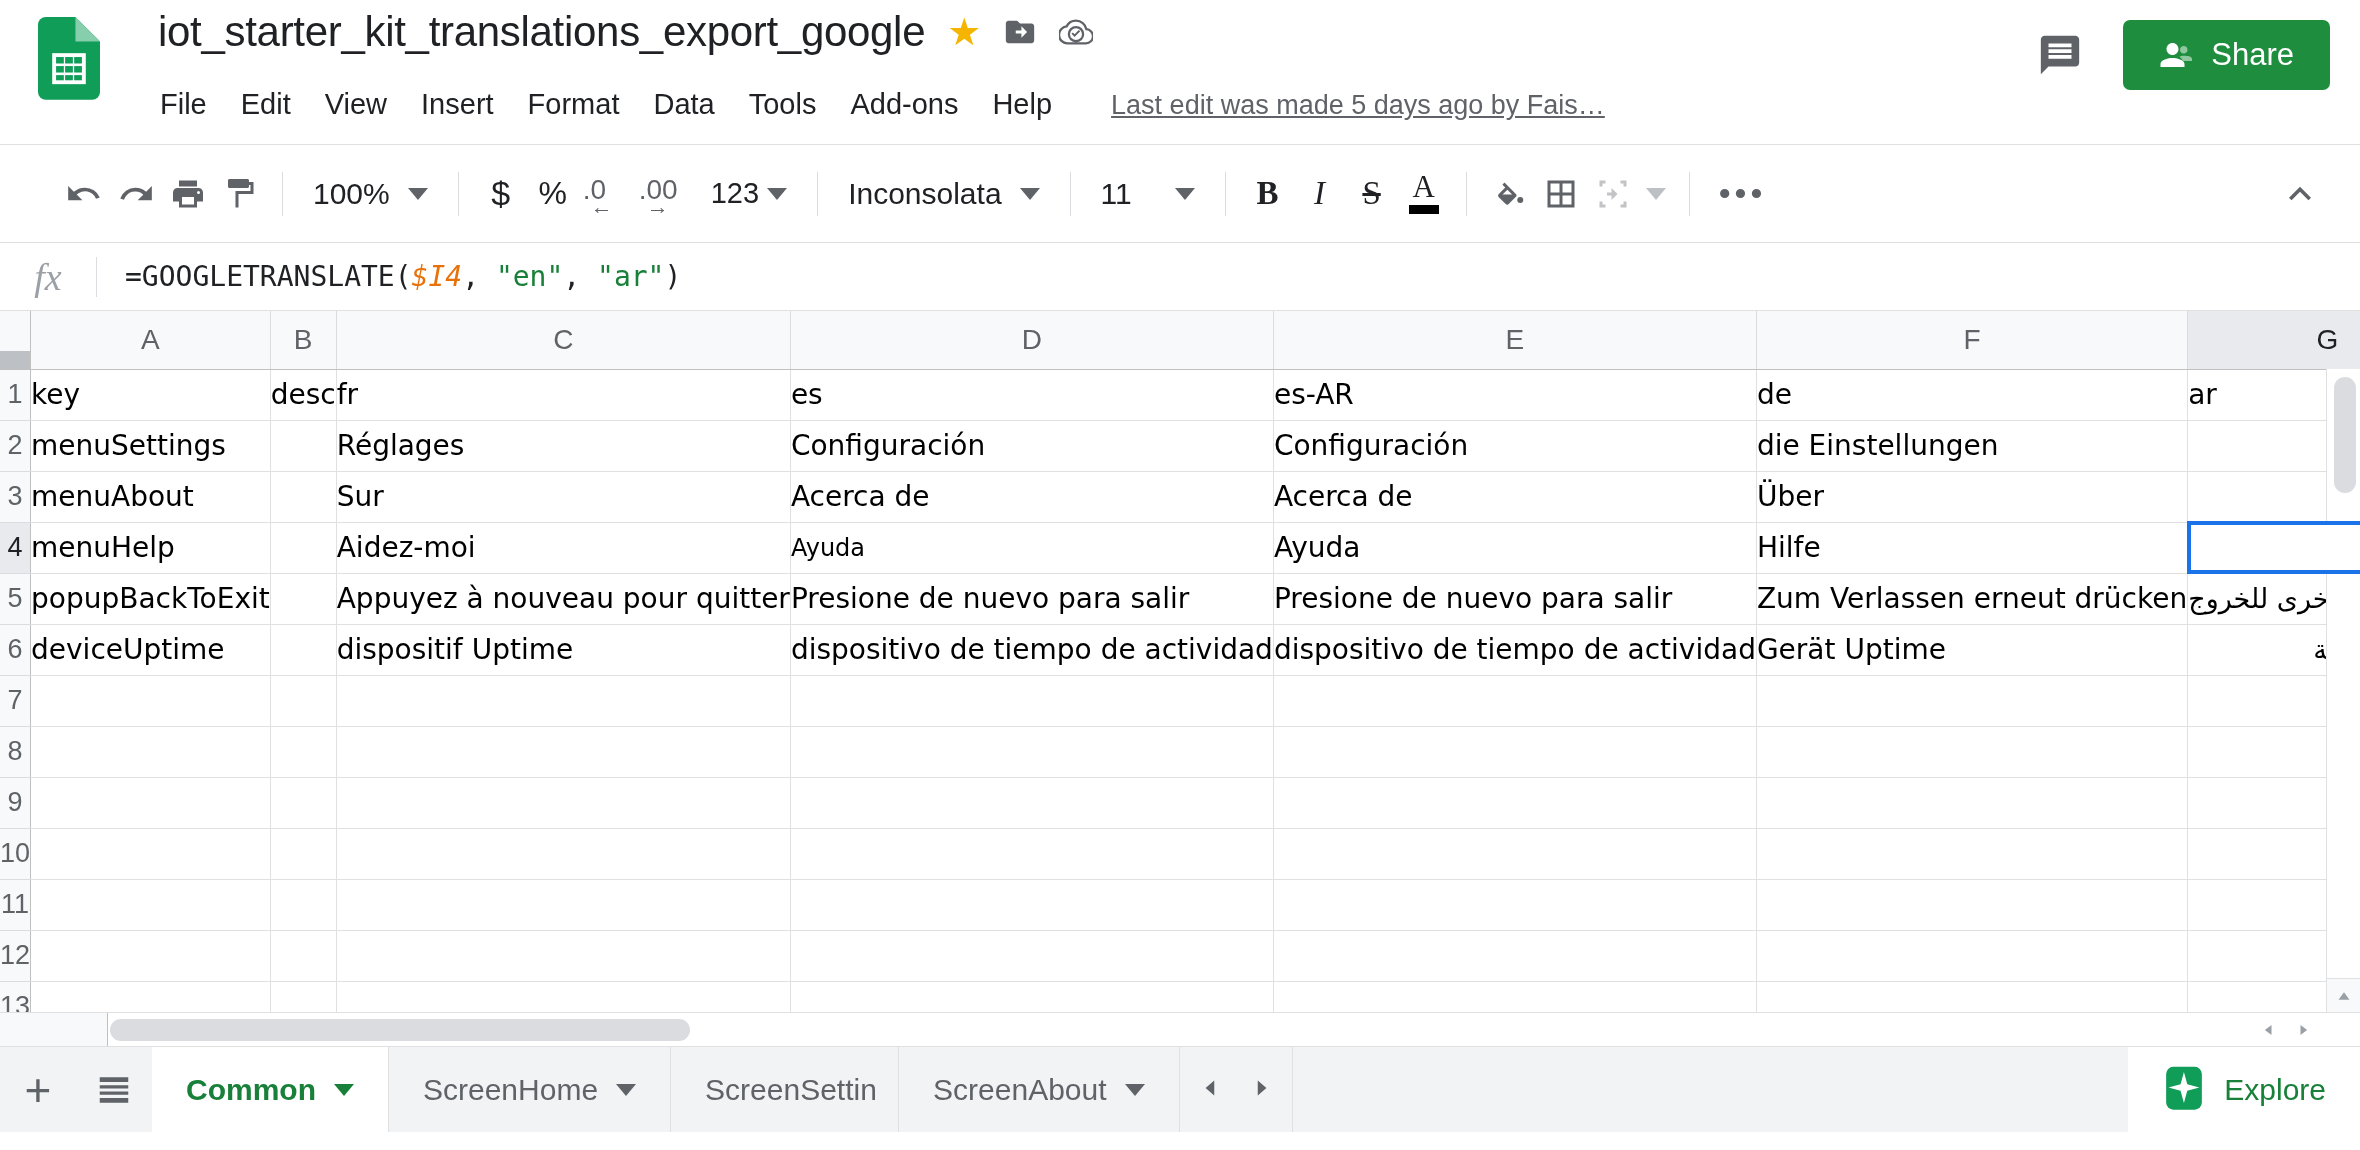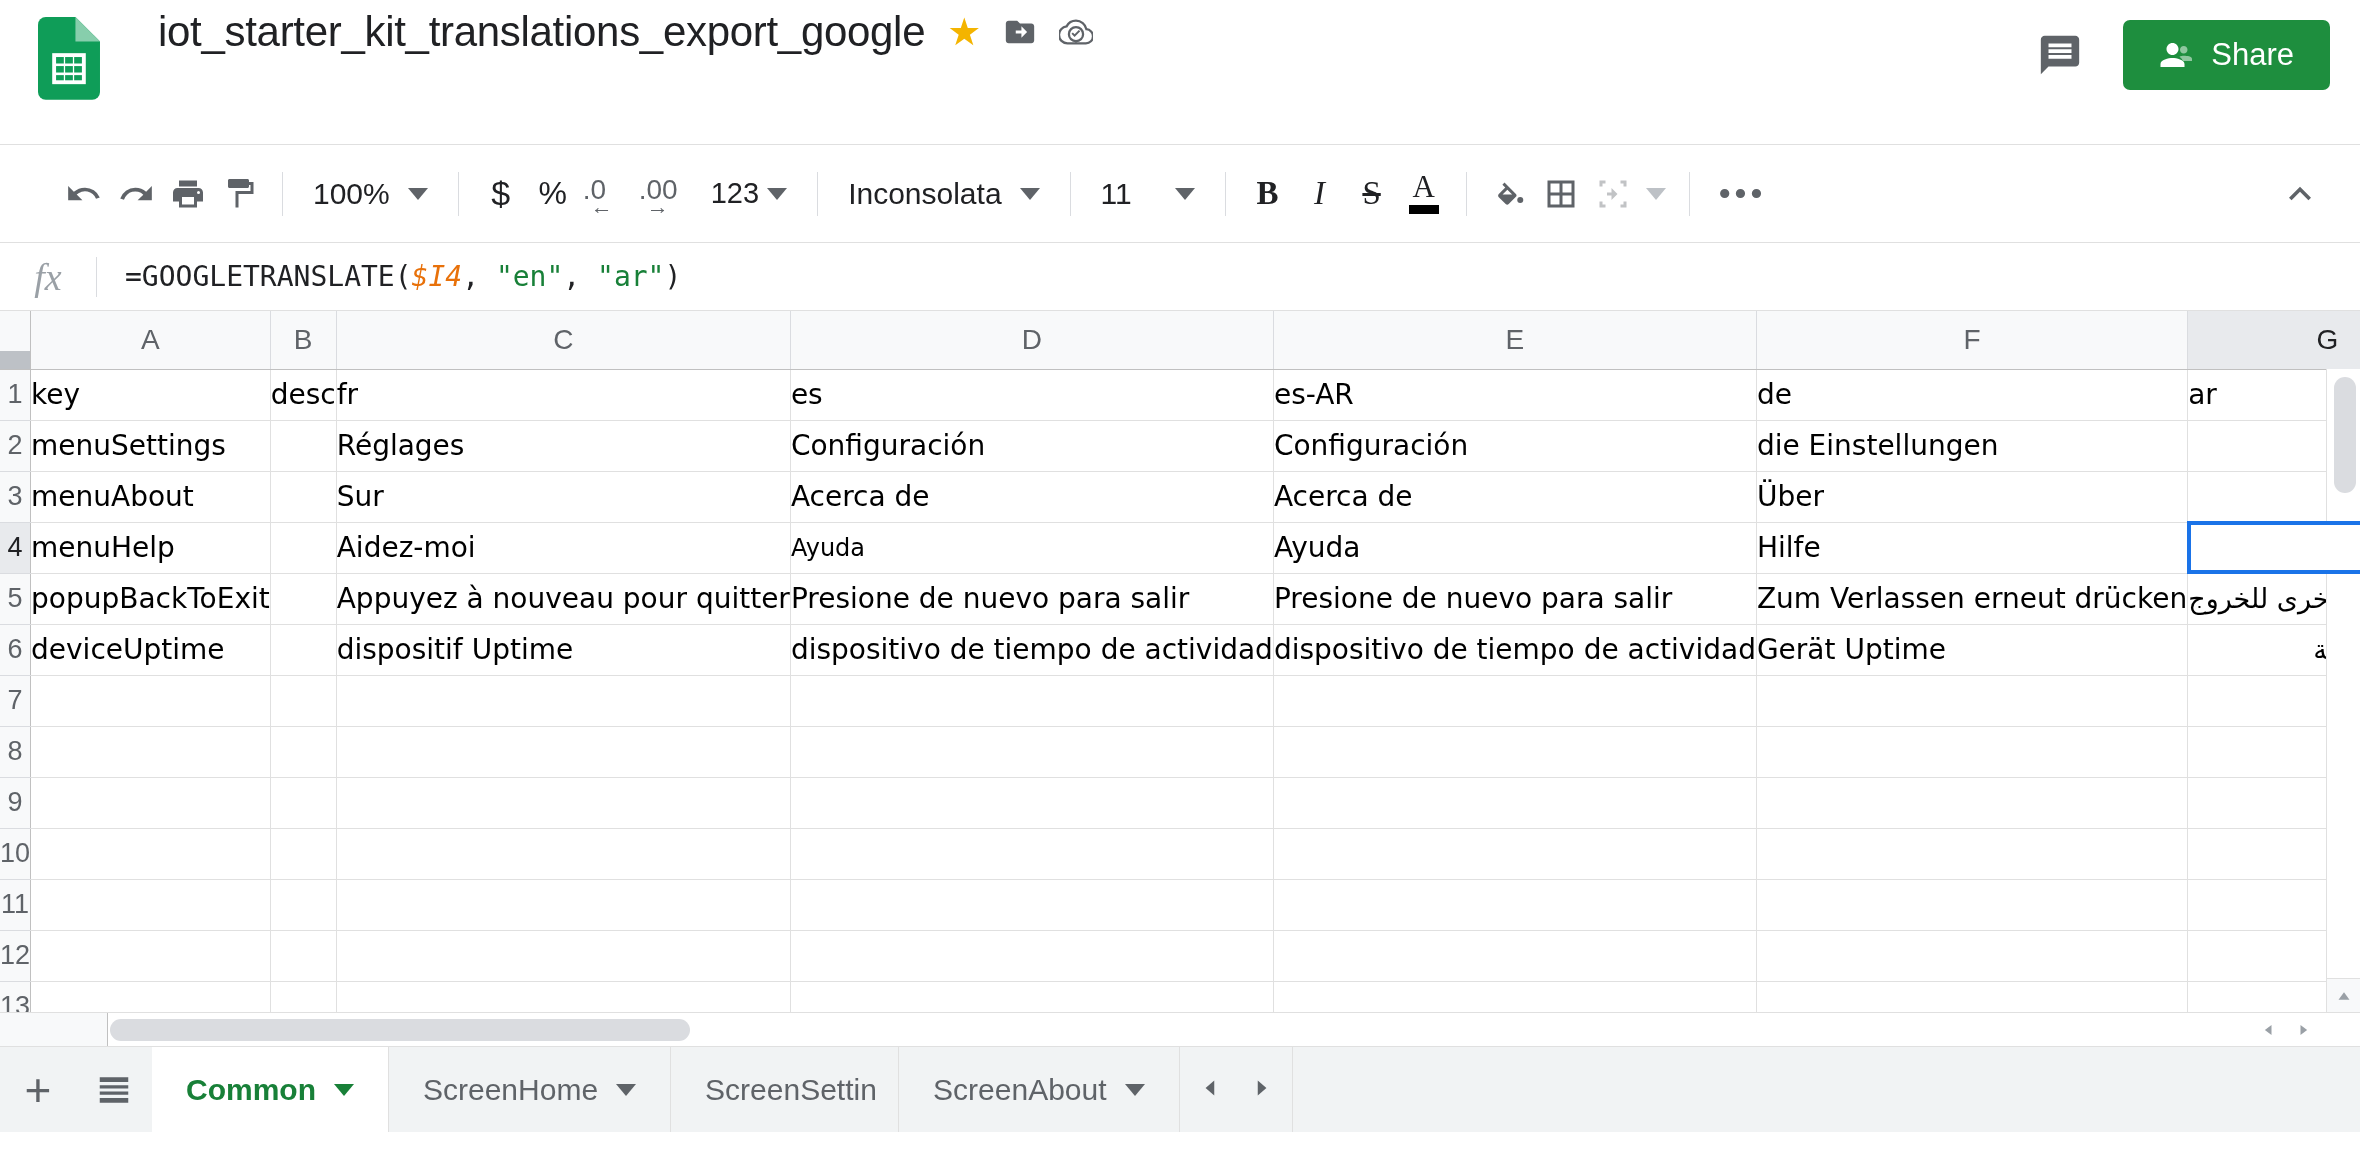--- a/index.html
+++ b/index.html
@@ -266,20 +266,32 @@
         </svg>
     </span>
     <span class="hdr-icon">
       <svg viewBox="0 0 24 24">
           <path d="M19.35 10.04A7.49 7.49 0 0 0 12 4C9.11 4 6.6 5.64 5.35 8.04A5.994 5.994 0 0 0 0 14c0 3.31 2.69 6 6 6h13c2.76 0 5-2.24 5-5 0-2.64-2.05-4.78-4.65-4.96zM12 18.5a5 5 0 1 1 0-10 5 5 0 0 1 0 10z" fill="none" stroke="#5f6368" stroke-width="1.6"></path>
           <path d="M11 15.5l-2.2-2.2 1-1 1.2 1.2 3-3 1 1z"></path>
         </svg>
     </span>
   </div>
 
+  <div class="menu-row">
+    <span class="menu-item">File</span>
+    <span class="menu-item">Edit</span>
+    <span class="menu-item">View</span>
+    <span class="menu-item">Insert</span>
+    <span class="menu-item">Format</span>
+    <span class="menu-item">Data</span>
+    <span class="menu-item">Tools</span>
+    <span class="menu-item">Add-ons</span>
+    <span class="menu-item">Help</span>
+    <span class="last-edit">Last edit was made 5 days ago by Fais…</span>
+  </div>
 
   <div class="hdr-right">
     <span class="comment-btn">
       <svg viewBox="0 0 24 24">
           <path d="M20 2H4c-1.1 0-2 .9-2 2v18l4-4h14c1.1 0 2-.9 2-2V4c0-1.1-.9-2-2-2zM6 9h12v2H6V9zm0-3h12v2H6V6zm0 6h12v2H6v-2z"></path>
         </svg>
     </span>
     <div class="share-btn">
       <svg viewBox="0 0 24 24">
           <path d="M9 12c2.2 0 4-1.8 4-4s-1.8-4-4-4-4 1.8-4 4 1.8 4 4 4zm0 2c-2.7 0-8 1.3-8 4v2h16v-2c0-2.7-5.3-4-8-4z"></path>
@@ -651,13 +663,20 @@
     </span>
     <span class="nav">
       <svg viewBox="0 0 24 24">
           <path d="M9 5l8 7-8 7z"></path>
         </svg>
     </span>
   </div>
 
   <div class="tab-spacer"></div>
 
+  <div class="explore">
+    <svg viewBox="0 0 24 28">
+      <rect x="2" y="1" width="20" height="24" rx="4" fill="#0f9d58"></rect>
+      <path d="M12 2l2.6 9.4L24 14l-9.4 2.6L12 26l-2.6-9.4L0 14l9.4-2.6z" transform="scale(0.72) translate(4.6,3.5)" fill="#fff"></path>
+    </svg>
+    <span>Explore</span>
+  </div>
 </div>
 
 </body></html>

